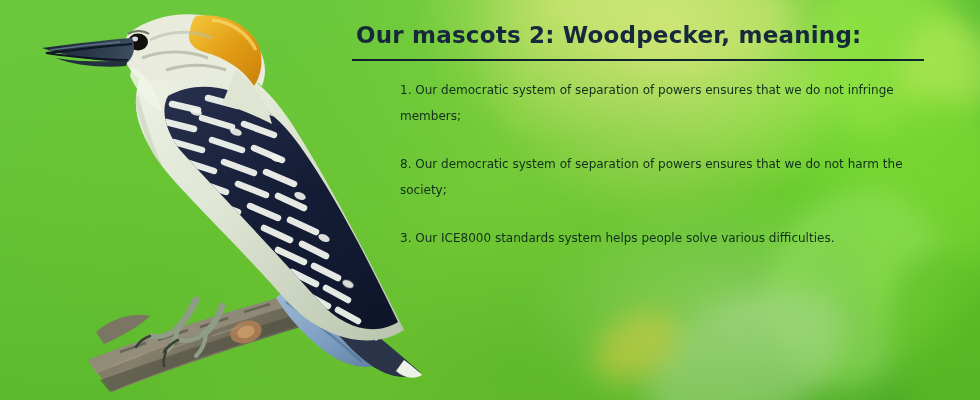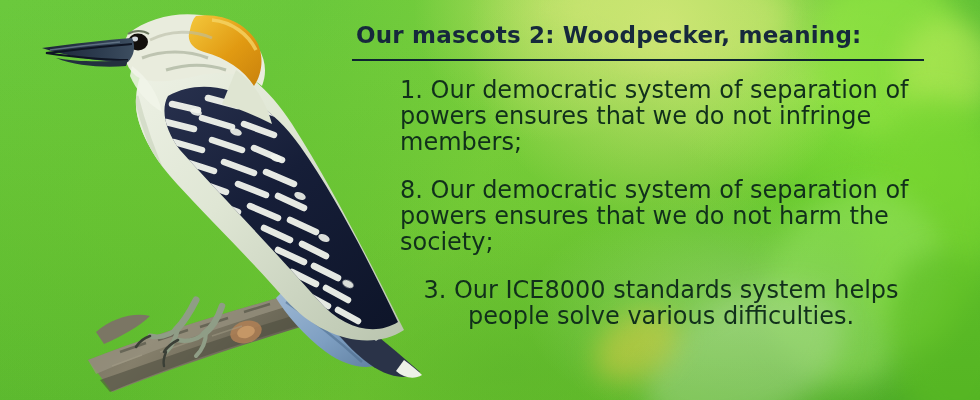--- a/index.html
+++ b/index.html
@@ -43,24 +43,24 @@
   #panel{position:absolute;left:352px;top:22px;width:576px;}
   .title{
     font-family:"DejaVu Sans", sans-serif;
     font-weight:bold;font-size:23px;letter-spacing:.2px;
     color:#16293c;margin:0 0 0 4px;white-space:nowrap;
   }
   .rule{height:2px;background:#0d2430;margin:11px 0 0 0;width:572px;}
   .items{margin:16px 0 0 48px;}
   .item{
     font-family:"DejaVu Sans", sans-serif;
-    font-size:24px;line-height:26px;color:#11301b;
+    font-size:12px;line-height:26px;color:#11301b;
     margin:0 0 22px 0;max-width:522px;
   }
-  .item:last-child{margin-bottom:0;text-align:center;}
+  .item:last-child{margin-bottom:0;}
 </style>
 </head>
 <body>
 
 <div id="banner">
 
   <div class="bg-base"></div>
   <div class="leaf l7"></div>
   <div class="leaf l1"></div>
   <div class="leaf l8"></div>

